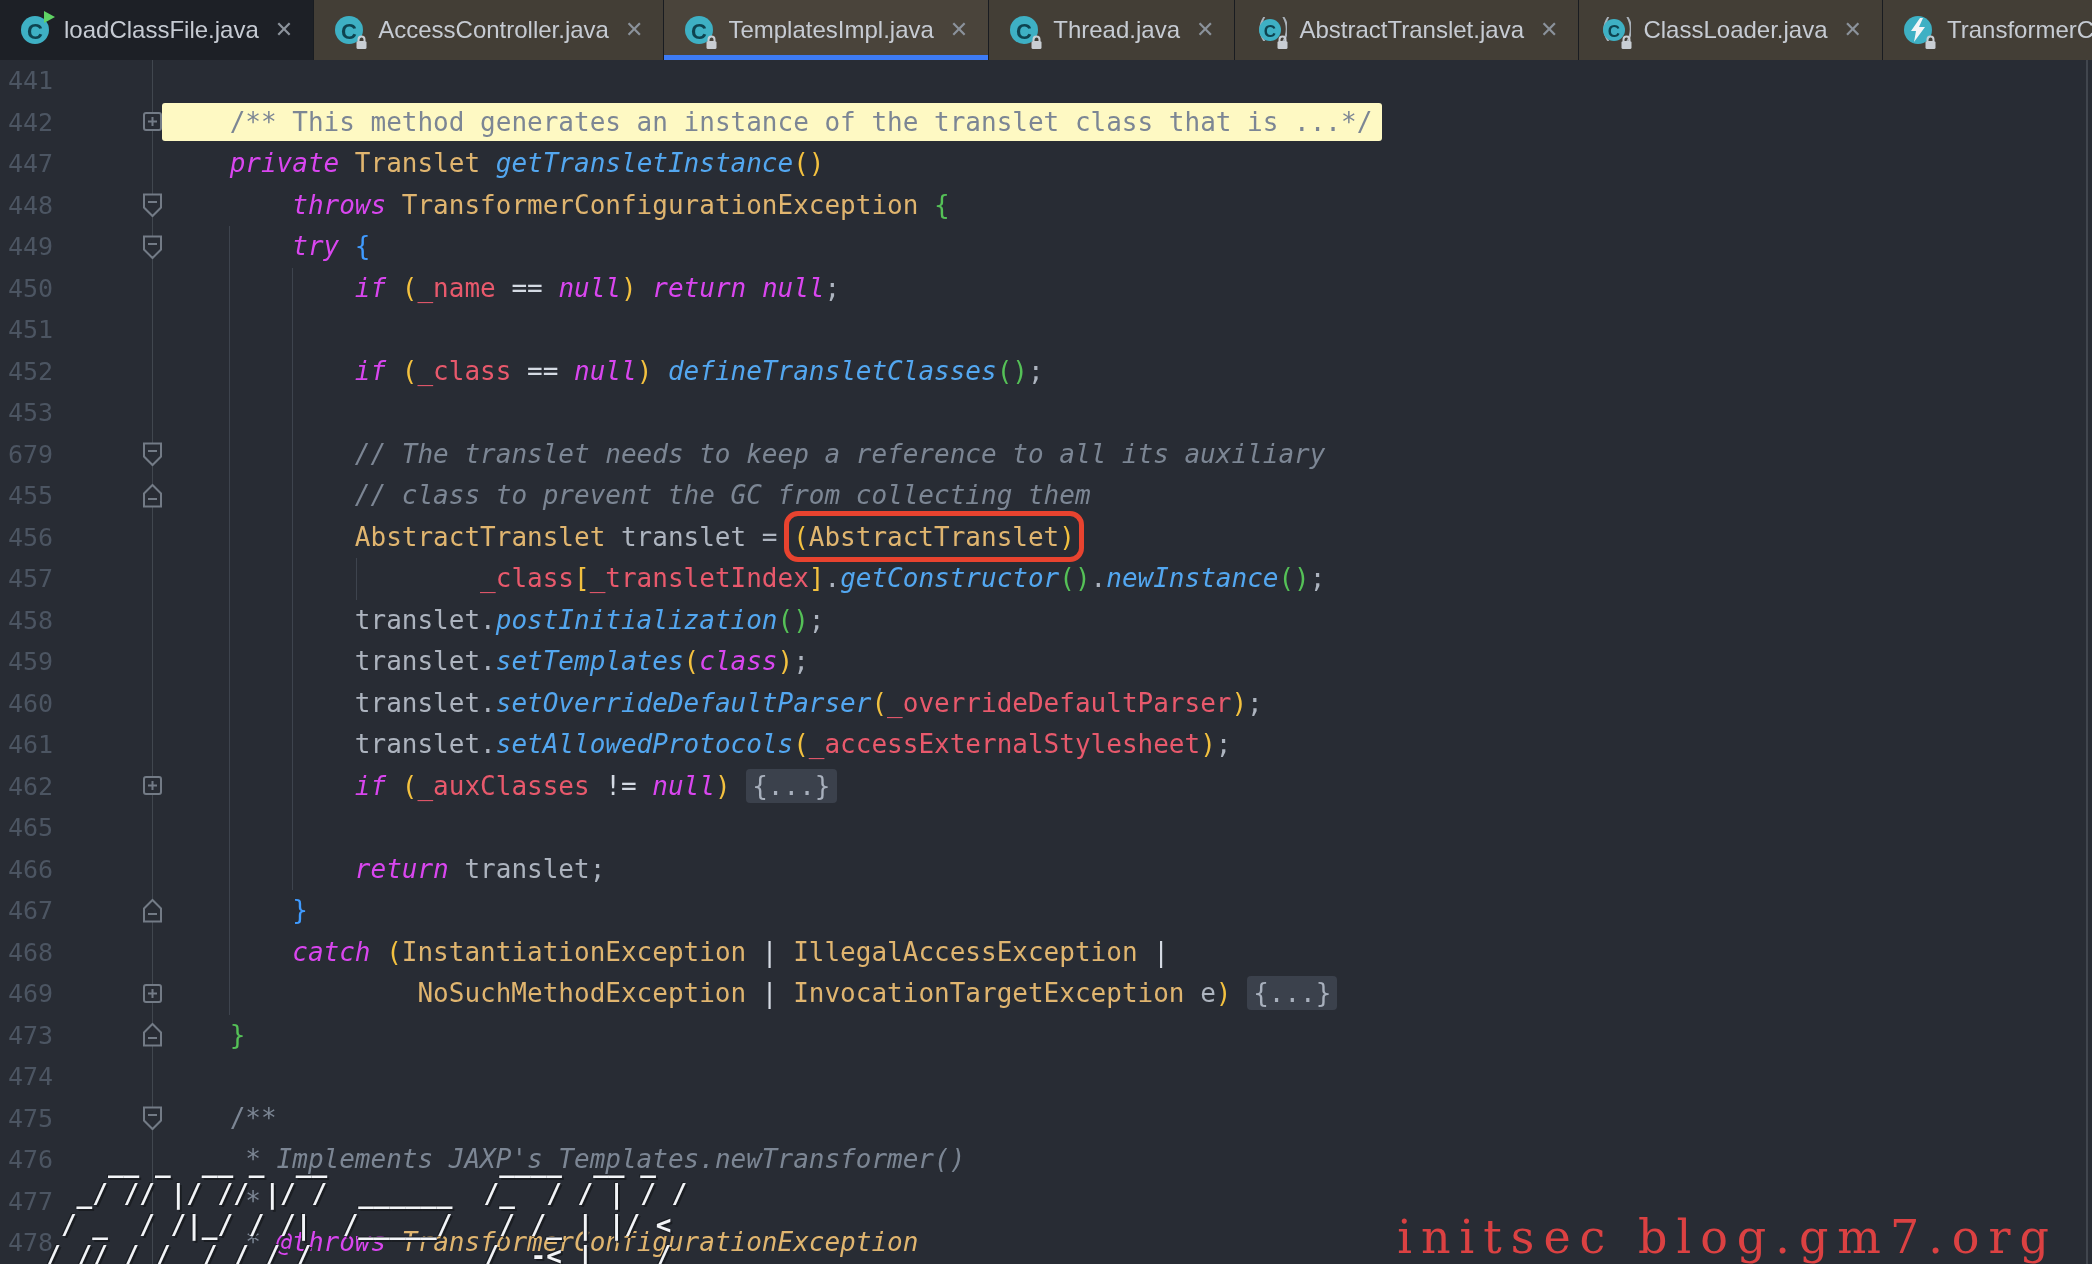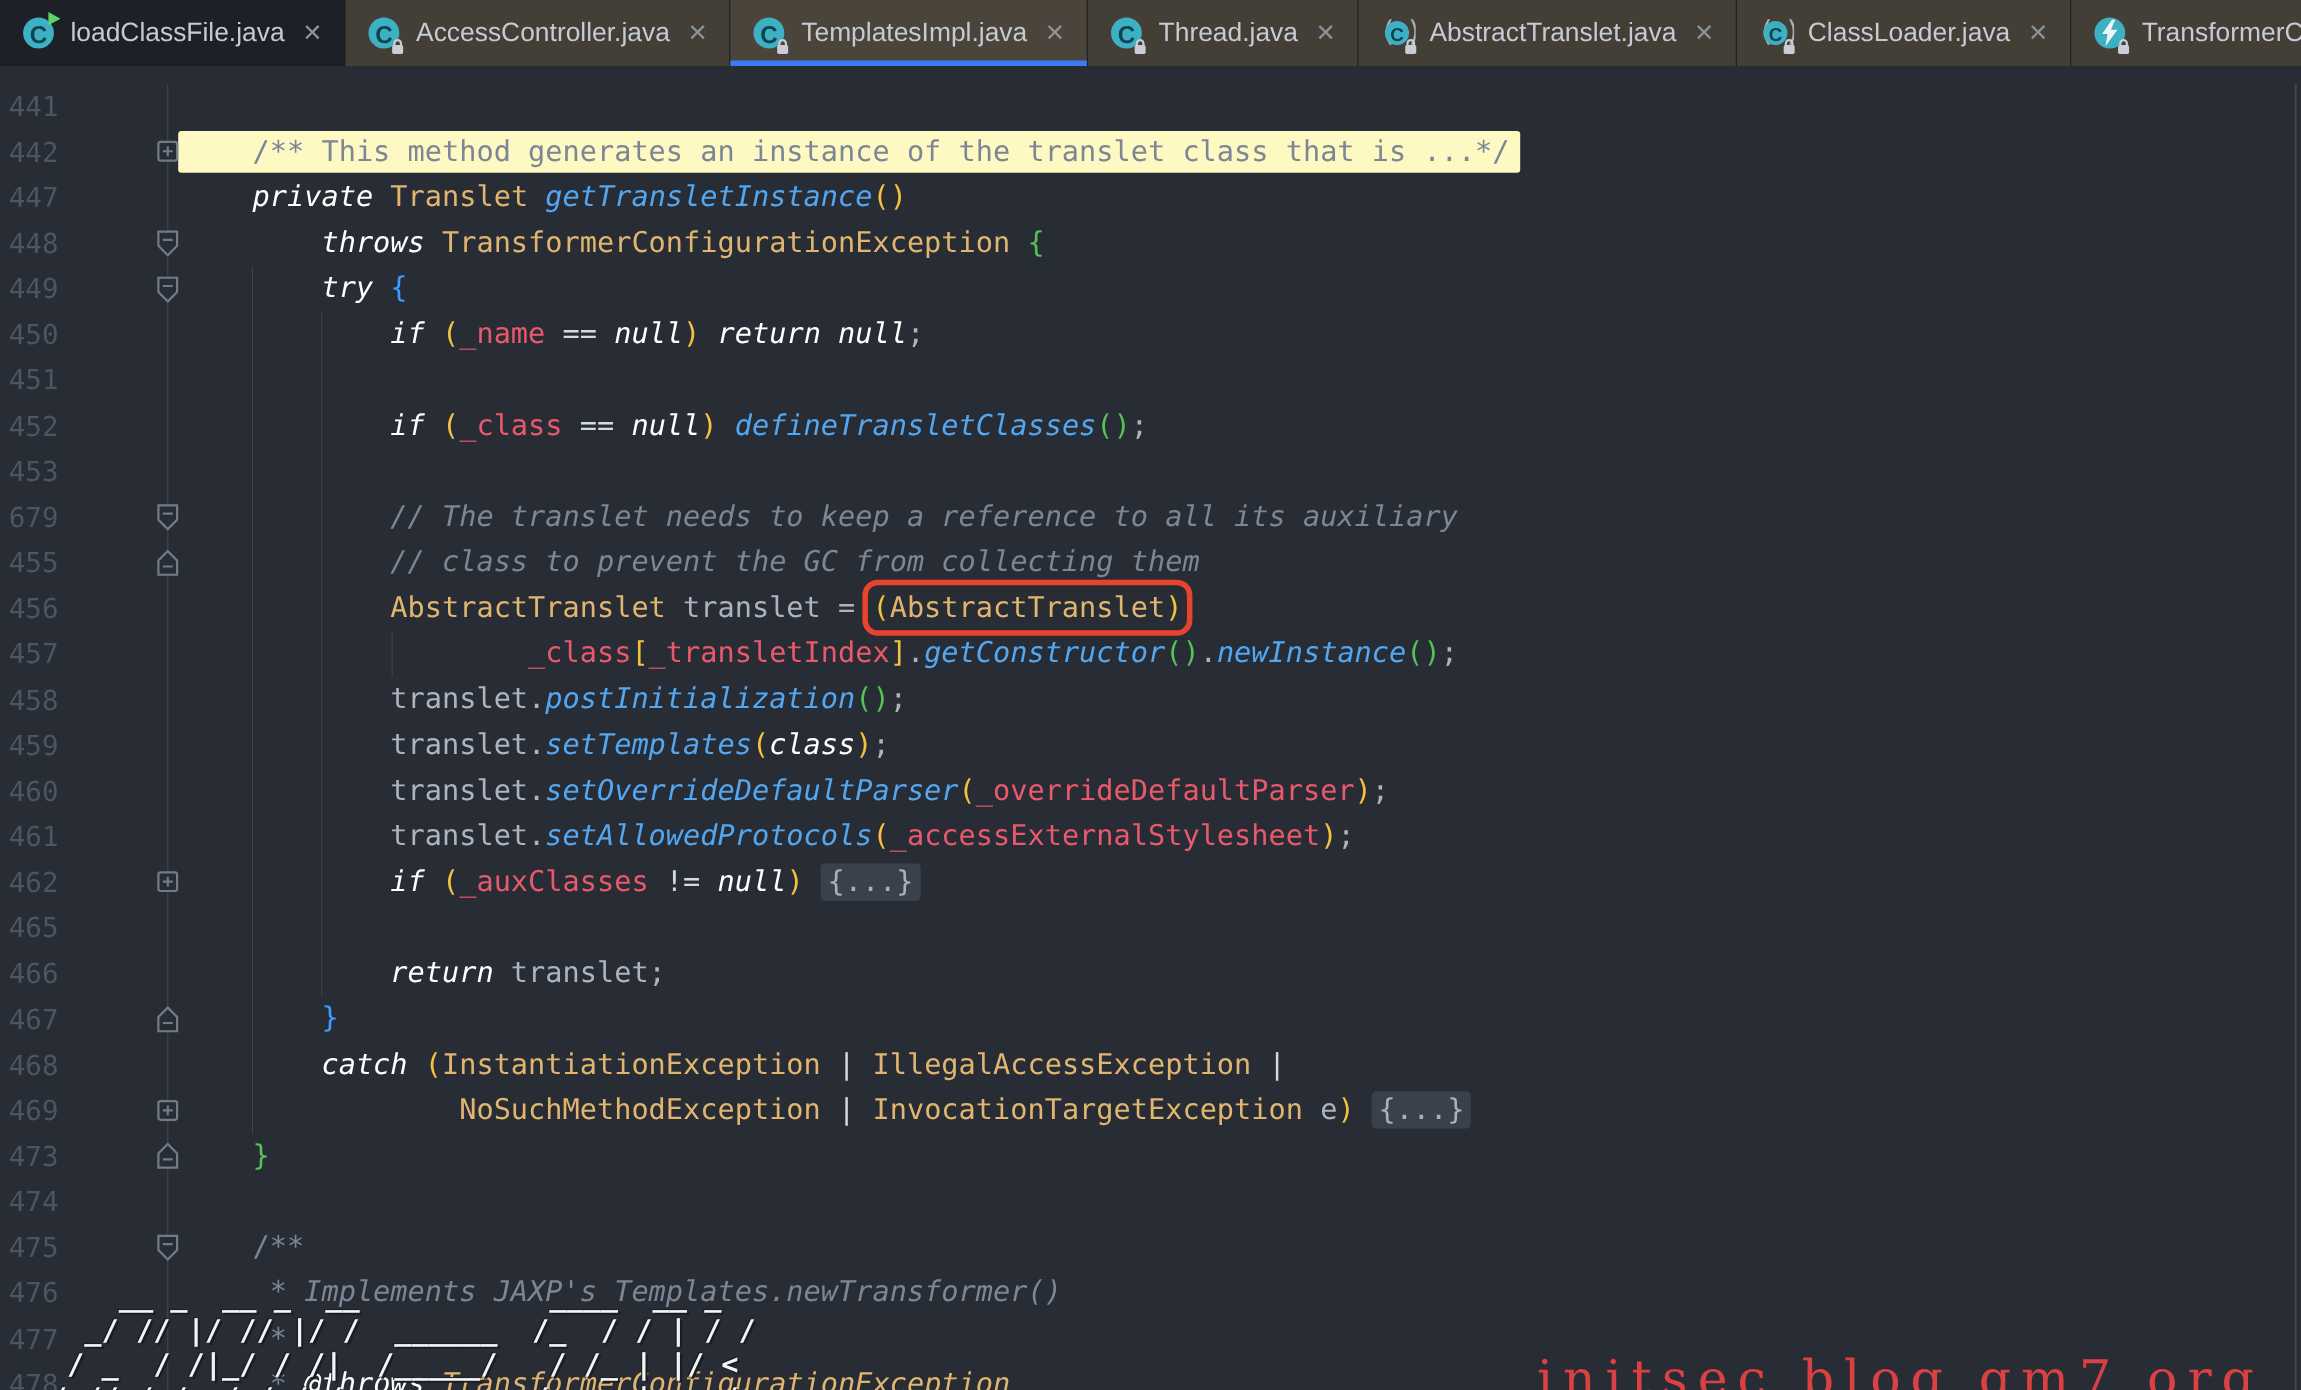--- a/index.html
+++ b/index.html
@@ -10,28 +10,28 @@
   .tab{position:relative;display:flex;align-items:center;gap:12px;padding:0 18px;height:60px;
        background:#433e36;border-right:1px solid #191c21;flex:0 0 auto;cursor:default;}
   .tab.dark{background:#1d2026;}
   .tab.active{background:#4a443b;}
   .tab.active::after{content:"";position:absolute;left:0;right:0;bottom:0;height:5px;background:#3d7bf5;}
   .tab.last{flex:1 1 auto;overflow:hidden;border-right:none;}
   .tlabel{color:#c6cbd3;font-size:24px;white-space:nowrap;}
   .tclose{color:#8b929b;font-size:22px;padding:0 2px;margin-left:2px;}
   .tabicon{position:relative;width:34px;height:34px;flex:none;display:inline-block;}
   
-  #editor{position:absolute;top:60px;left:0;right:0;bottom:0;background:#282c34;overflow:hidden;margin-top:16px;}
+  #editor{position:absolute;top:60px;left:0;right:0;bottom:0;background:#282c34;overflow:hidden;}
   .row{display:flex;align-items:center;height:41.5px;position:relative;}
   .lnum{flex:none;width:50px;padding-left:8px;font:25px "DejaVu Sans Mono",monospace;color:#4c5562;}
   .gut{flex:none;width:109px;height:100%;position:relative;}
   .gicon{position:absolute;left:84px;top:50%;transform:translateY(-50%);width:21px;height:25px;z-index:2;}
   pre.code{flex:1;margin:0;font:26px/41.5px "DejaVu Sans Mono",monospace;white-space:pre;color:#adb4bf;}
   
-  .kw{color:#ffffff;font-style:italic;}
+  .kw{color:#d946ef;font-style:italic;}
   .cls{color:#e0b56f;}
   .clsi{color:#e0b56f;font-style:italic;}
   .fn{color:#53a7f0;font-style:italic;}
   .fld{color:#e8596c;}
   .cmt{color:#7c8694;}
   .cmti{color:#7c8694;font-style:italic;}
   .pln{color:#adb4bf;}
   .op{color:#d4dae3;}
   .by{color:#f3c13f;}
   .bgr{color:#55c157;}

